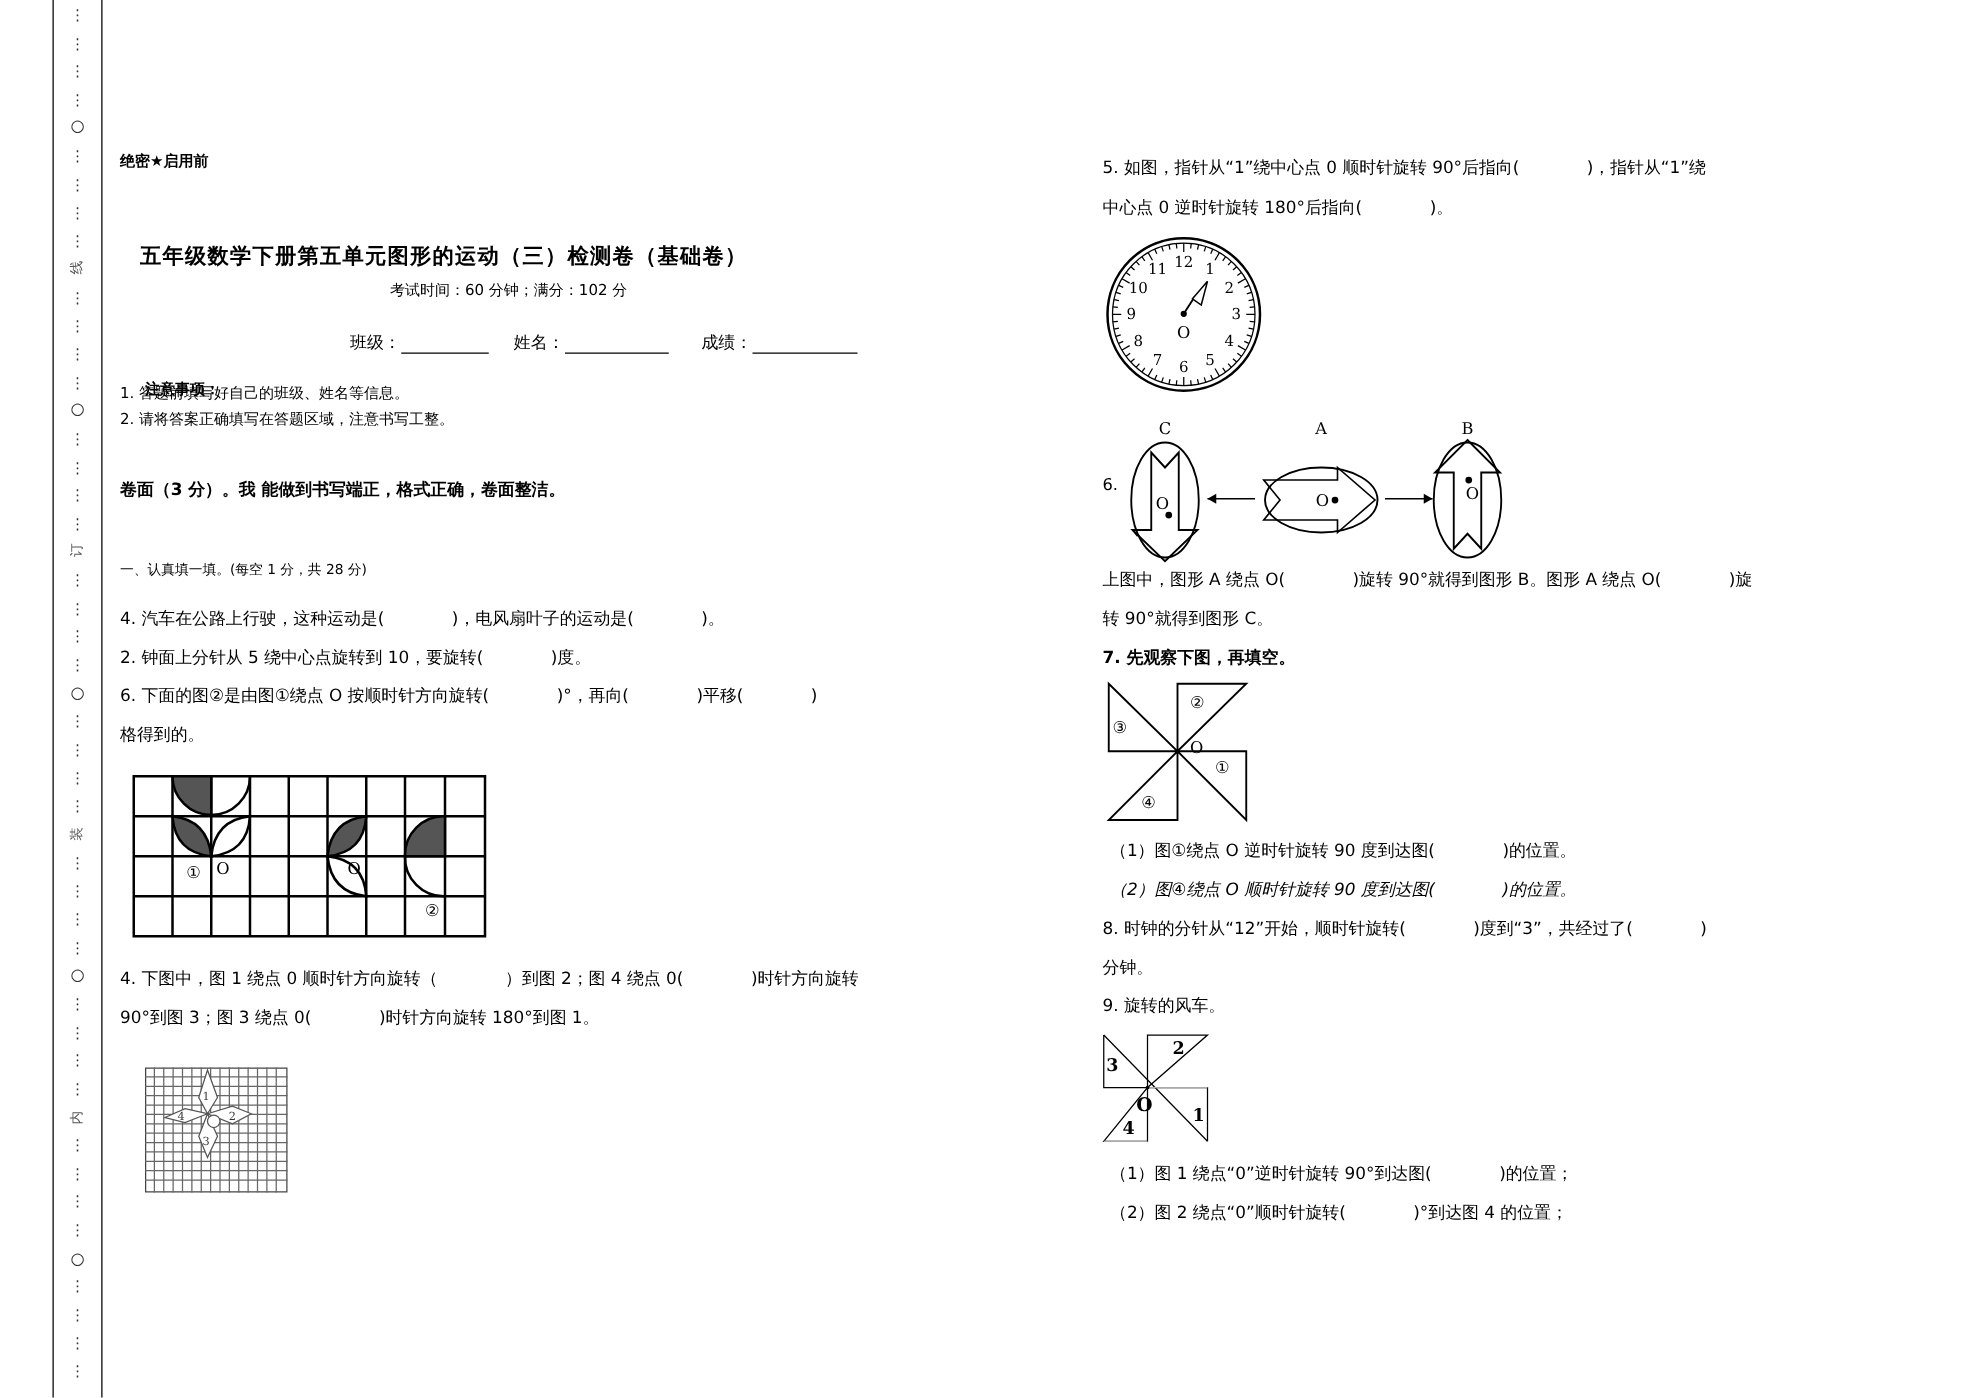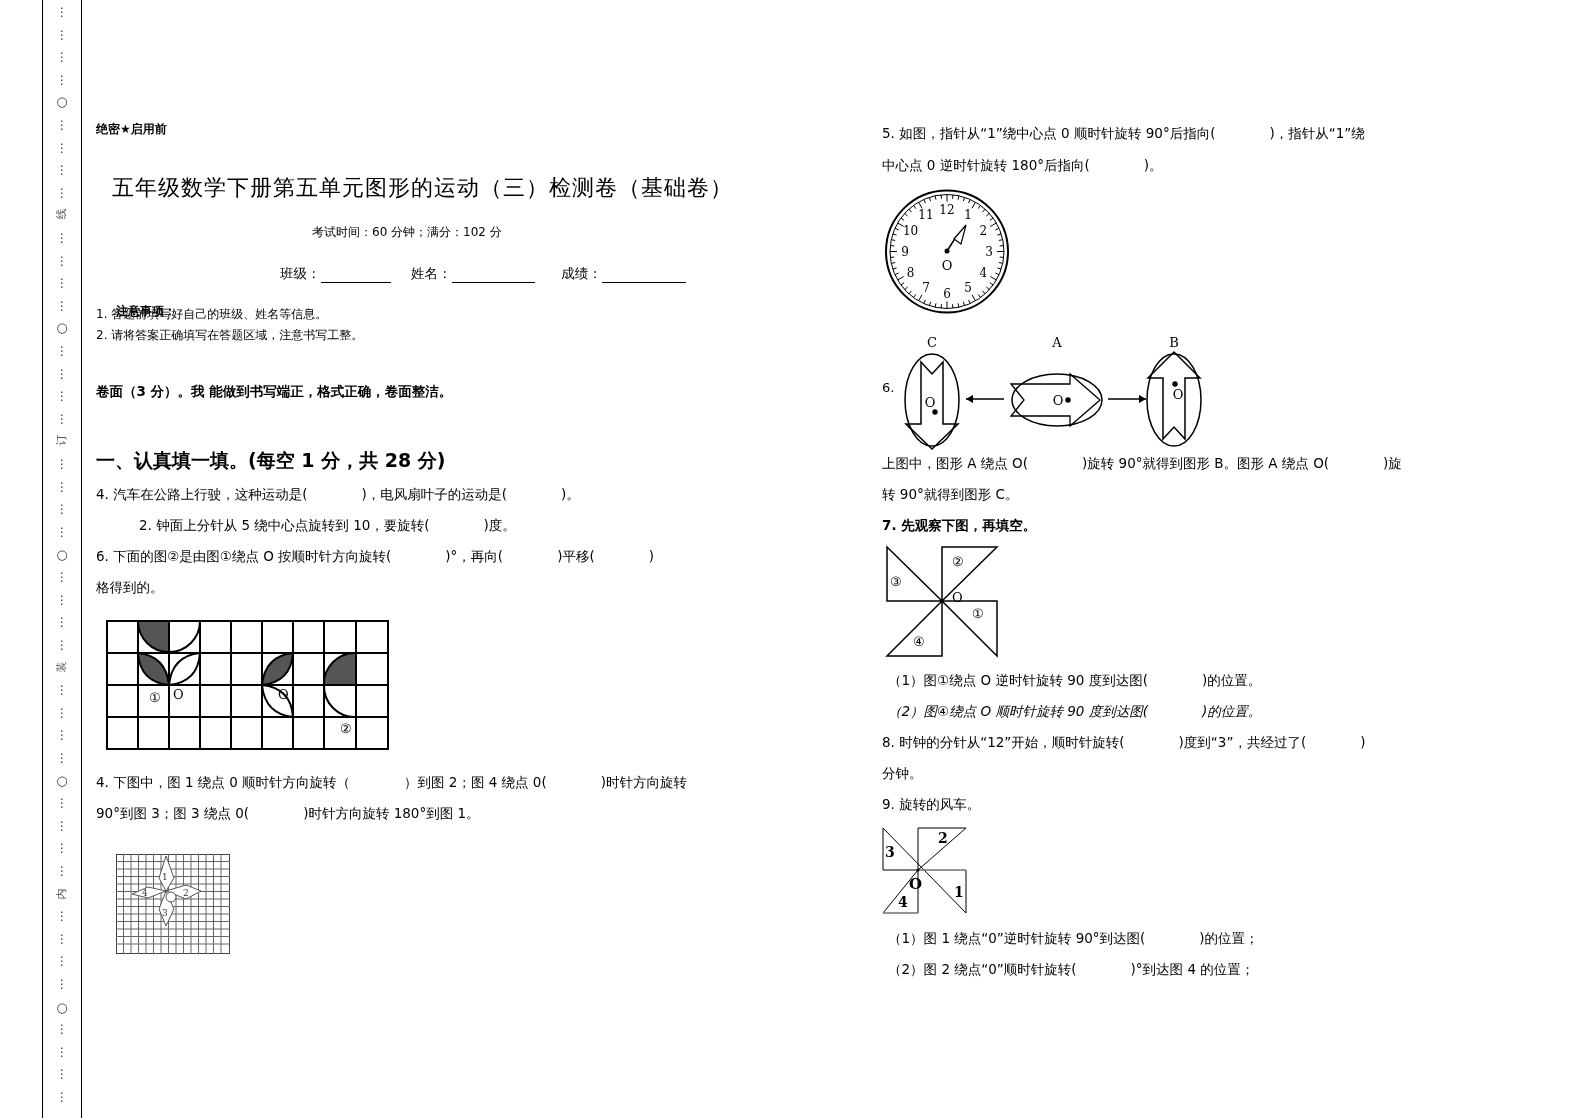--- a/index.html
+++ b/index.html
@@ -10,22 +10,22 @@
   .bline.l { left:42px; }
   .bline.r { left:81px; }
   .bcol { position:absolute; left:52px; top:0; width:20px; height:1118px; }
   .bmark { position:absolute; left:0; width:20px; text-align:center; font-size:12px; color:#333; line-height:14px; }
   .bmark.ring { font-size:13px; }
   .bmark.char { font-size:11px; color:#555; }
   .abs { position:absolute; white-space:nowrap; }
   .t13 { font-size:13.5px; }
   .t12 { font-size:12px; }
   .bold { font-weight:bold; }
-  .title { font-size:22px; font-weight:normal; letter-spacing:1px; }
-  .sec { font-size:19px; font-weight:bold; }
+  .title { font-size:17px; font-weight:bold; letter-spacing:1px;margin-top:20px; }
+  .sec { font-size:11px; font-weight:normal; }
   .uline { display:inline-block; border-bottom:1px solid #000; height:14px; vertical-align:bottom; }
   svg { position:absolute; overflow:visible; }
   .svgtxt { font-family:"DejaVu Serif", "Liberation Serif", serif; }
 </style>
 </head>
 <body>
 
 <div class="binding">
   <div class="bline l"></div>
   <div class="bline r"></div>
@@ -96,21 +96,21 @@
 
 <div class="abs t12 bold" style="left:116px;top:303px;">注意事项：</div>
 <div class="abs t12" style="left:96px;top:306px;">1. 答题前填写好自己的班级、姓名等信息。</div>
 <div class="abs t12" style="left:96px;top:327px;">2. 请将答案正确填写在答题区域，注意书写工整。</div>
 
 <div class="abs t13 bold" style="left:96px;top:383px;">卷面（3 分）。我 能做到书写端正，格式正确，卷面整洁。</div>
 
 <div class="abs sec" style="left:96px;top:448px;">一、认真填一填。(每空 1 分，共 28 分)</div>
 
 <div class="abs t13" style="left:96px;top:486px;">4. 汽车在公路上行驶，这种运动是(　　　　)，电风扇叶子的运动是(　　　　)。</div>
-<div class="abs t13" style="left:96px;top:517px;margin-left:43px;">2. 钟面上分针从 5 绕中心点旋转到 10，要旋转(　　　　)度。</div>
+<div class="abs t13" style="left:96px;top:517px;">2. 钟面上分针从 5 绕中心点旋转到 10，要旋转(　　　　)度。</div>
 <div class="abs t13" style="left:96px;top:548px;">6. 下面的图②是由图①绕点 O 按顺时针方向旋转(　　　　)°，再向(　　　　)平移(　　　　)</div>
 <div class="abs t13" style="left:96px;top:579px;">格得到的。</div>
 
 <svg style="left:106px;top:620px;" width="284" height="132" viewBox="0 0 284 132">
   <g stroke="#000" stroke-width="2" fill="none">
     <rect x="1" y="1" width="281" height="128"></rect>
     <line x1="32" y1="1" x2="32" y2="129"></line>
       <line x1="63" y1="1" x2="63" y2="129"></line>
     <line x1="94" y1="1" x2="94" y2="129"></line>
       <line x1="125" y1="1" x2="125" y2="129"></line>

